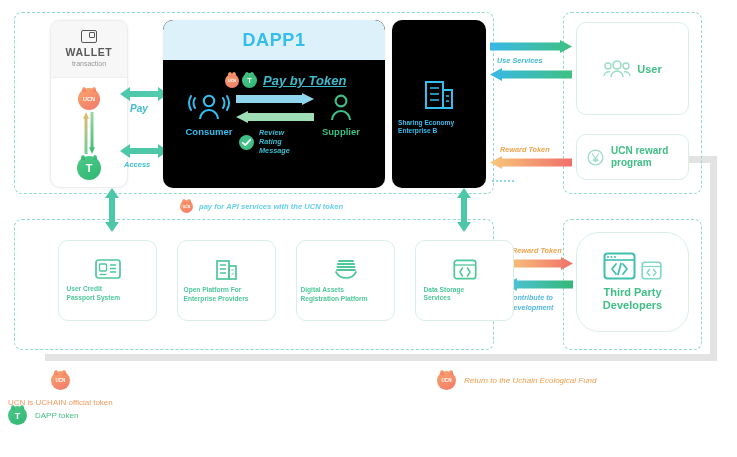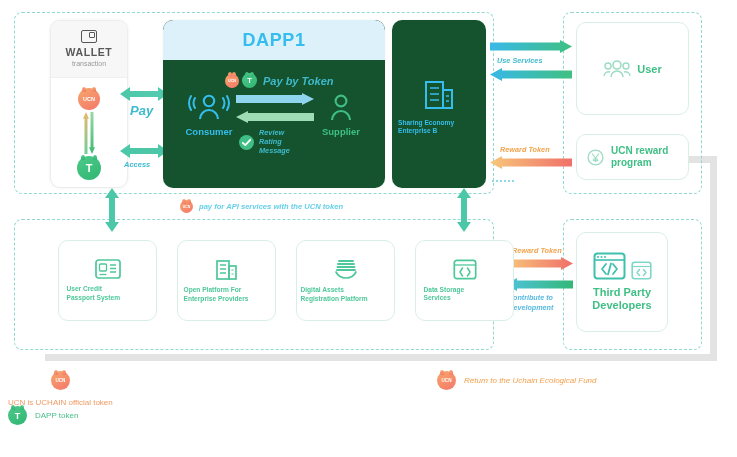--- a/index.html
+++ b/index.html
@@ -57,21 +57,21 @@
   .vtarrow{width:13px;height:42px;position:relative;}
   .vtarrow .up,.vtarrow .dn{position:absolute;width:6px;left:50%;}
   .vtarrow .up{transform:translateX(-100%);top:0;height:42px;
     background:linear-gradient(#e8b96a,#6fcf9a);
     clip-path:polygon(50% 0,100% 16%,75% 16%,75% 100%,25% 100%,25% 16%,0 16%);}
   .vtarrow .dn{transform:translateX(0);top:0;height:42px;
     background:linear-gradient(#9ad9a8,#3cbb74);
     clip-path:polygon(25% 0,75% 0,75% 84%,100% 84%,50% 100%,0 84%,25% 84%);}
 
   
-  .dapp{position:absolute;background:#14532d;border-radius:10px;box-shadow:0 0 3px rgba(0,0,0,.05);overflow:hidden;}
+  .dapp{position:absolute;background:#000000;border-radius:10px;box-shadow:0 0 3px rgba(0,0,0,.05);overflow:hidden;}
   .dapp .dhead{background:#ddf1fb;display:flex;align-items:center;justify-content:center;border-radius:10px 10px 0 0;}
   .dapp .dtitle{color:#35bdee;font-weight:bold;letter-spacing:.6px;}
 
   .nodelabel{font-weight:bold;font-size:9.5px;line-height:11px;}
   .tinylabel{font-weight:bold;font-size:6.6px;line-height:8.4px;}
 
   .ital{font-style:italic;font-weight:bold;}
 
   .dotline{position:absolute;border-top:2px dotted #8ed8e8;}
 
@@ -120,21 +120,21 @@
 
   <svg style="position:absolute;left:120px;top:86px;width:48px;height:16px;">
     <defs>
         <linearGradient id="tealg" x1="0" y1="0" x2="1" y2="0">
       <stop offset="0%" stop-color="#4cc8a8"></stop>
           <stop offset="100%" stop-color="#54cbb0"></stop>
         </linearGradient>
       </defs>
     <path d="M0 8 L10 1 L10 5 L38 5 L38 1 L48 8 L38 15 L38 11 L10 11 L10 15 Z" fill="url(#tealg)"></path>
   </svg>
-  <div class="ital" style="position:absolute;left:130px;top:103px;font-size:13px;color:#3fbacd;">Pay</div>
+  <div class="ital" style="position:absolute;left:130px;top:103px;font-size:10px;color:#3fbacd;">Pay</div>
 
   <svg style="position:absolute;left:120px;top:143px;width:48px;height:16px;">
     <path d="M0 8 L10 1 L10 5 L38 5 L38 1 L48 8 L38 15 L38 11 L10 11 L10 15 Z" fill="#4cc8a8"></path>
   </svg>
   <div class="ital" style="position:absolute;left:124px;top:160px;font-size:7.5px;color:#3fbacd;">Access</div>
 
   <svg style="position:absolute;left:104px;top:188px;width:16px;height:44px;">
     <path d="M8 0 L15 10 L11 10 L11 34 L15 34 L8 44 L1 34 L5 34 L5 10 L1 10 Z" fill="#4cc8a8"></path>
   </svg>
 
@@ -161,21 +161,21 @@
       <div class="nodelabel" style="color:#3fbf85;">Supplier</div>
     </div>
 
     <div style="position:absolute;left:62px;top:53px;display:flex;align-items:center;gap:3px;">
       <div class="coin ucn" style="width:14px;height:14px;font-size:3.7px;">
         <span>UCN</span>
       </div>
       <div class="coin tok" style="width:15px;height:15px;font-size:7.5px;">
         <span>T</span>
       </div>
-      <div class="ital" style="font-size:11px;color:#3fbacd;margin-left:3px;white-space:nowrap;">Pay by Token</div>
+      <div class="ital" style="font-size:13px;color:#3fbacd;margin-left:3px;white-space:nowrap;text-decoration:underline;">Pay by Token</div>
     </div>
 
     <svg style="position:absolute;left:73px;top:73px;width:78px;height:12px;">
       <path d="M0 2 L66 2 L66 0 L78 6 L66 12 L66 10 L0 10 Z" fill="#8fd5ee"></path>
     </svg>
     <svg style="position:absolute;left:73px;top:91px;width:78px;height:12px;">
       <path d="M78 2 L12 2 L12 0 L0 6 L12 12 L12 10 L78 10 Z" fill="#9ddcb4"></path>
     </svg>
 
     <div style="position:absolute;left:76px;top:108px;display:flex;align-items:flex-start;gap:5px;">
@@ -262,21 +262,21 @@
   </div>
 
   <div class="card soft" style="left:576px;top:134px;width:113px;height:46px;display:flex;align-items:center;gap:7px;padding-left:10px;">
     <svg width="17" height="17" viewBox="0 0 17 17" style="flex:none;">
       <circle cx="8.5" cy="8.5" r="7.4" fill="none" stroke="#9ddcc4" stroke-width="1.3"></circle>
       <path d="M5.3 5 L8.5 9 L11.7 5 M8.5 9 L8.5 12.6 M6.3 10.2 h4.4 M6.3 11.6 h4.4" fill="none" stroke="#9ddcc4" stroke-width="1.2" stroke-linecap="round"></path>
     </svg>
     <div style="font-size:10px;font-weight:bold;color:#3fbf85;line-height:12px;">UCN reward program</div>
   </div>
 
-  <div class="card soft" style="left:576px;top:232px;width:92px;height:100px;display:flex;flex-direction:column;align-items:center;justify-content:center;gap:6px;">
+  <div class="card soft" style="left:576px;top:232px;width:113px;height:100px;display:flex;flex-direction:column;align-items:center;justify-content:center;gap:6px;border-radius:23px;">
     <div style="display:flex;align-items:flex-end;gap:5px;">
       <svg width="33" height="28" viewBox="0 0 33 28">
         <rect x="1.5" y="1.5" width="30" height="25" rx="3" fill="none" stroke="#3fbfae" stroke-width="2"></rect>
         <path d="M1.5 8 h30" stroke="#3fbfae" stroke-width="1.6"></path>
         <circle cx="5" cy="5" r="1" fill="#3fbfae"></circle>
           <circle cx="8.5" cy="5" r="1" fill="#3fbfae"></circle>
           <circle cx="12" cy="5" r="1" fill="#3fbfae"></circle>
         <path d="M13 12 L9 17 L13 22 M20 12 L24 17 L20 22 M18 11.5 L15 22.5" fill="none" stroke="#3fbfae" stroke-width="1.8" stroke-linecap="round" stroke-linejoin="round"></path>
       </svg>
       <svg width="21" height="19" viewBox="0 0 21 19">

